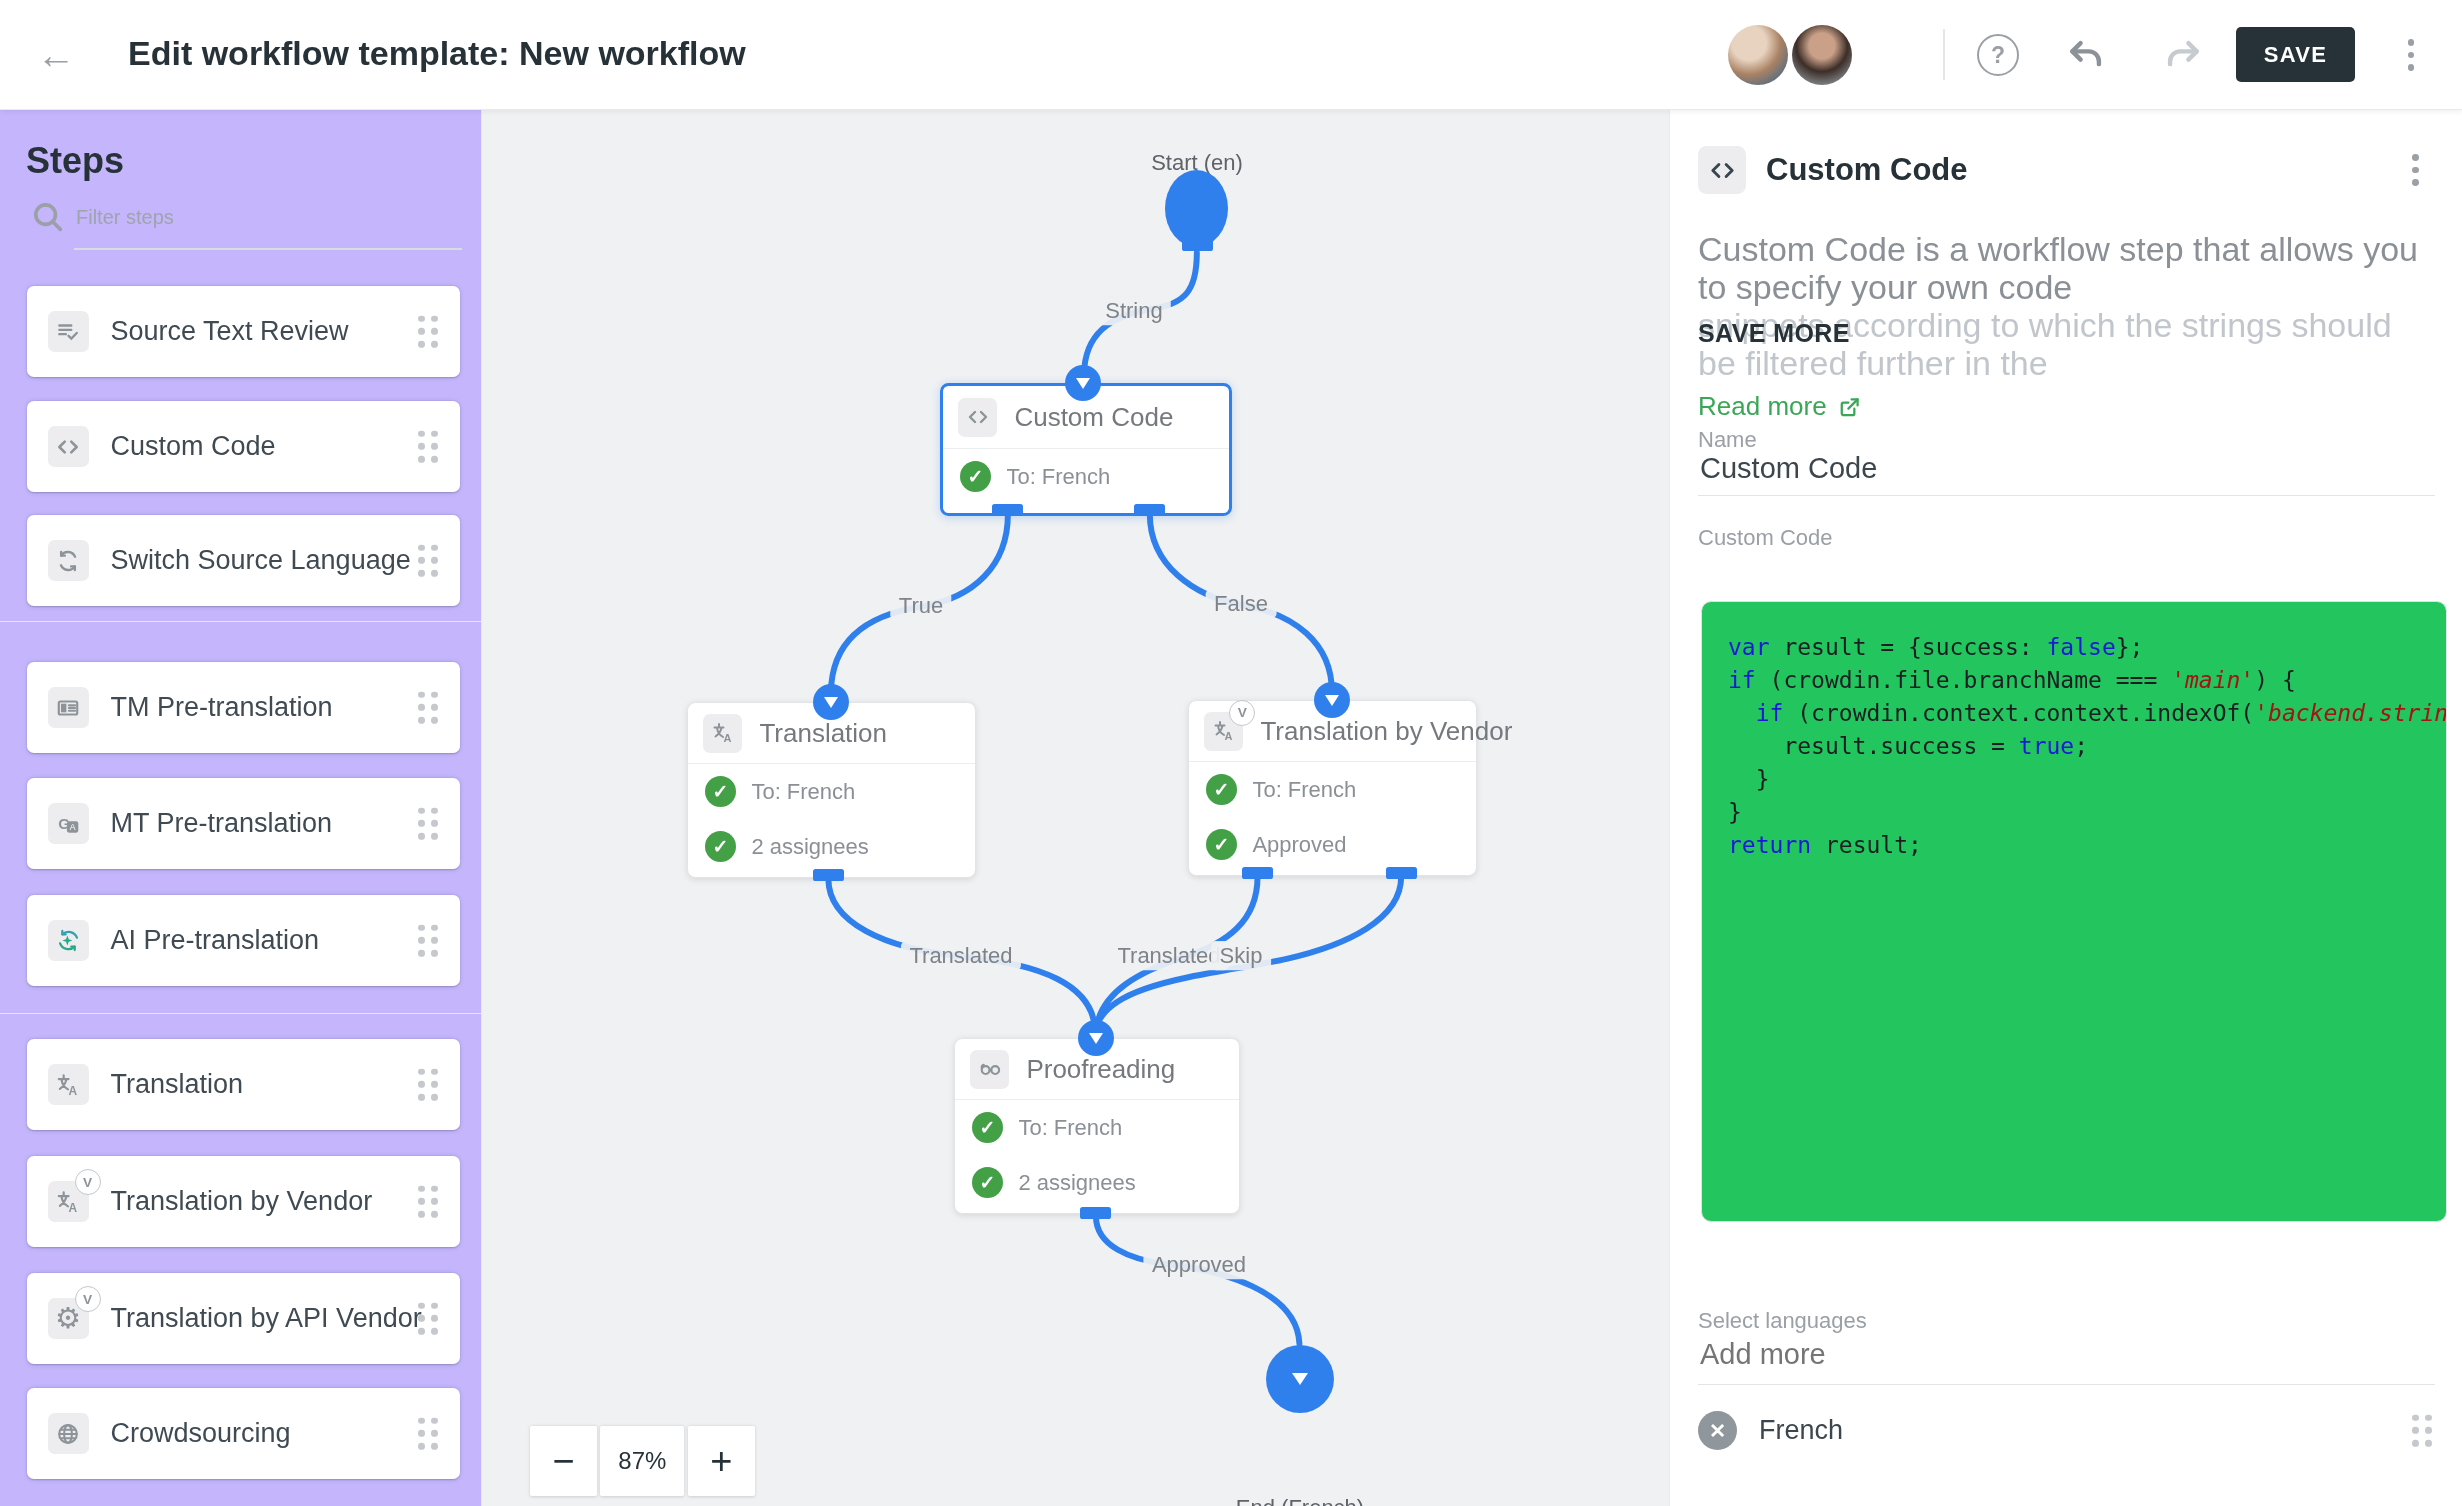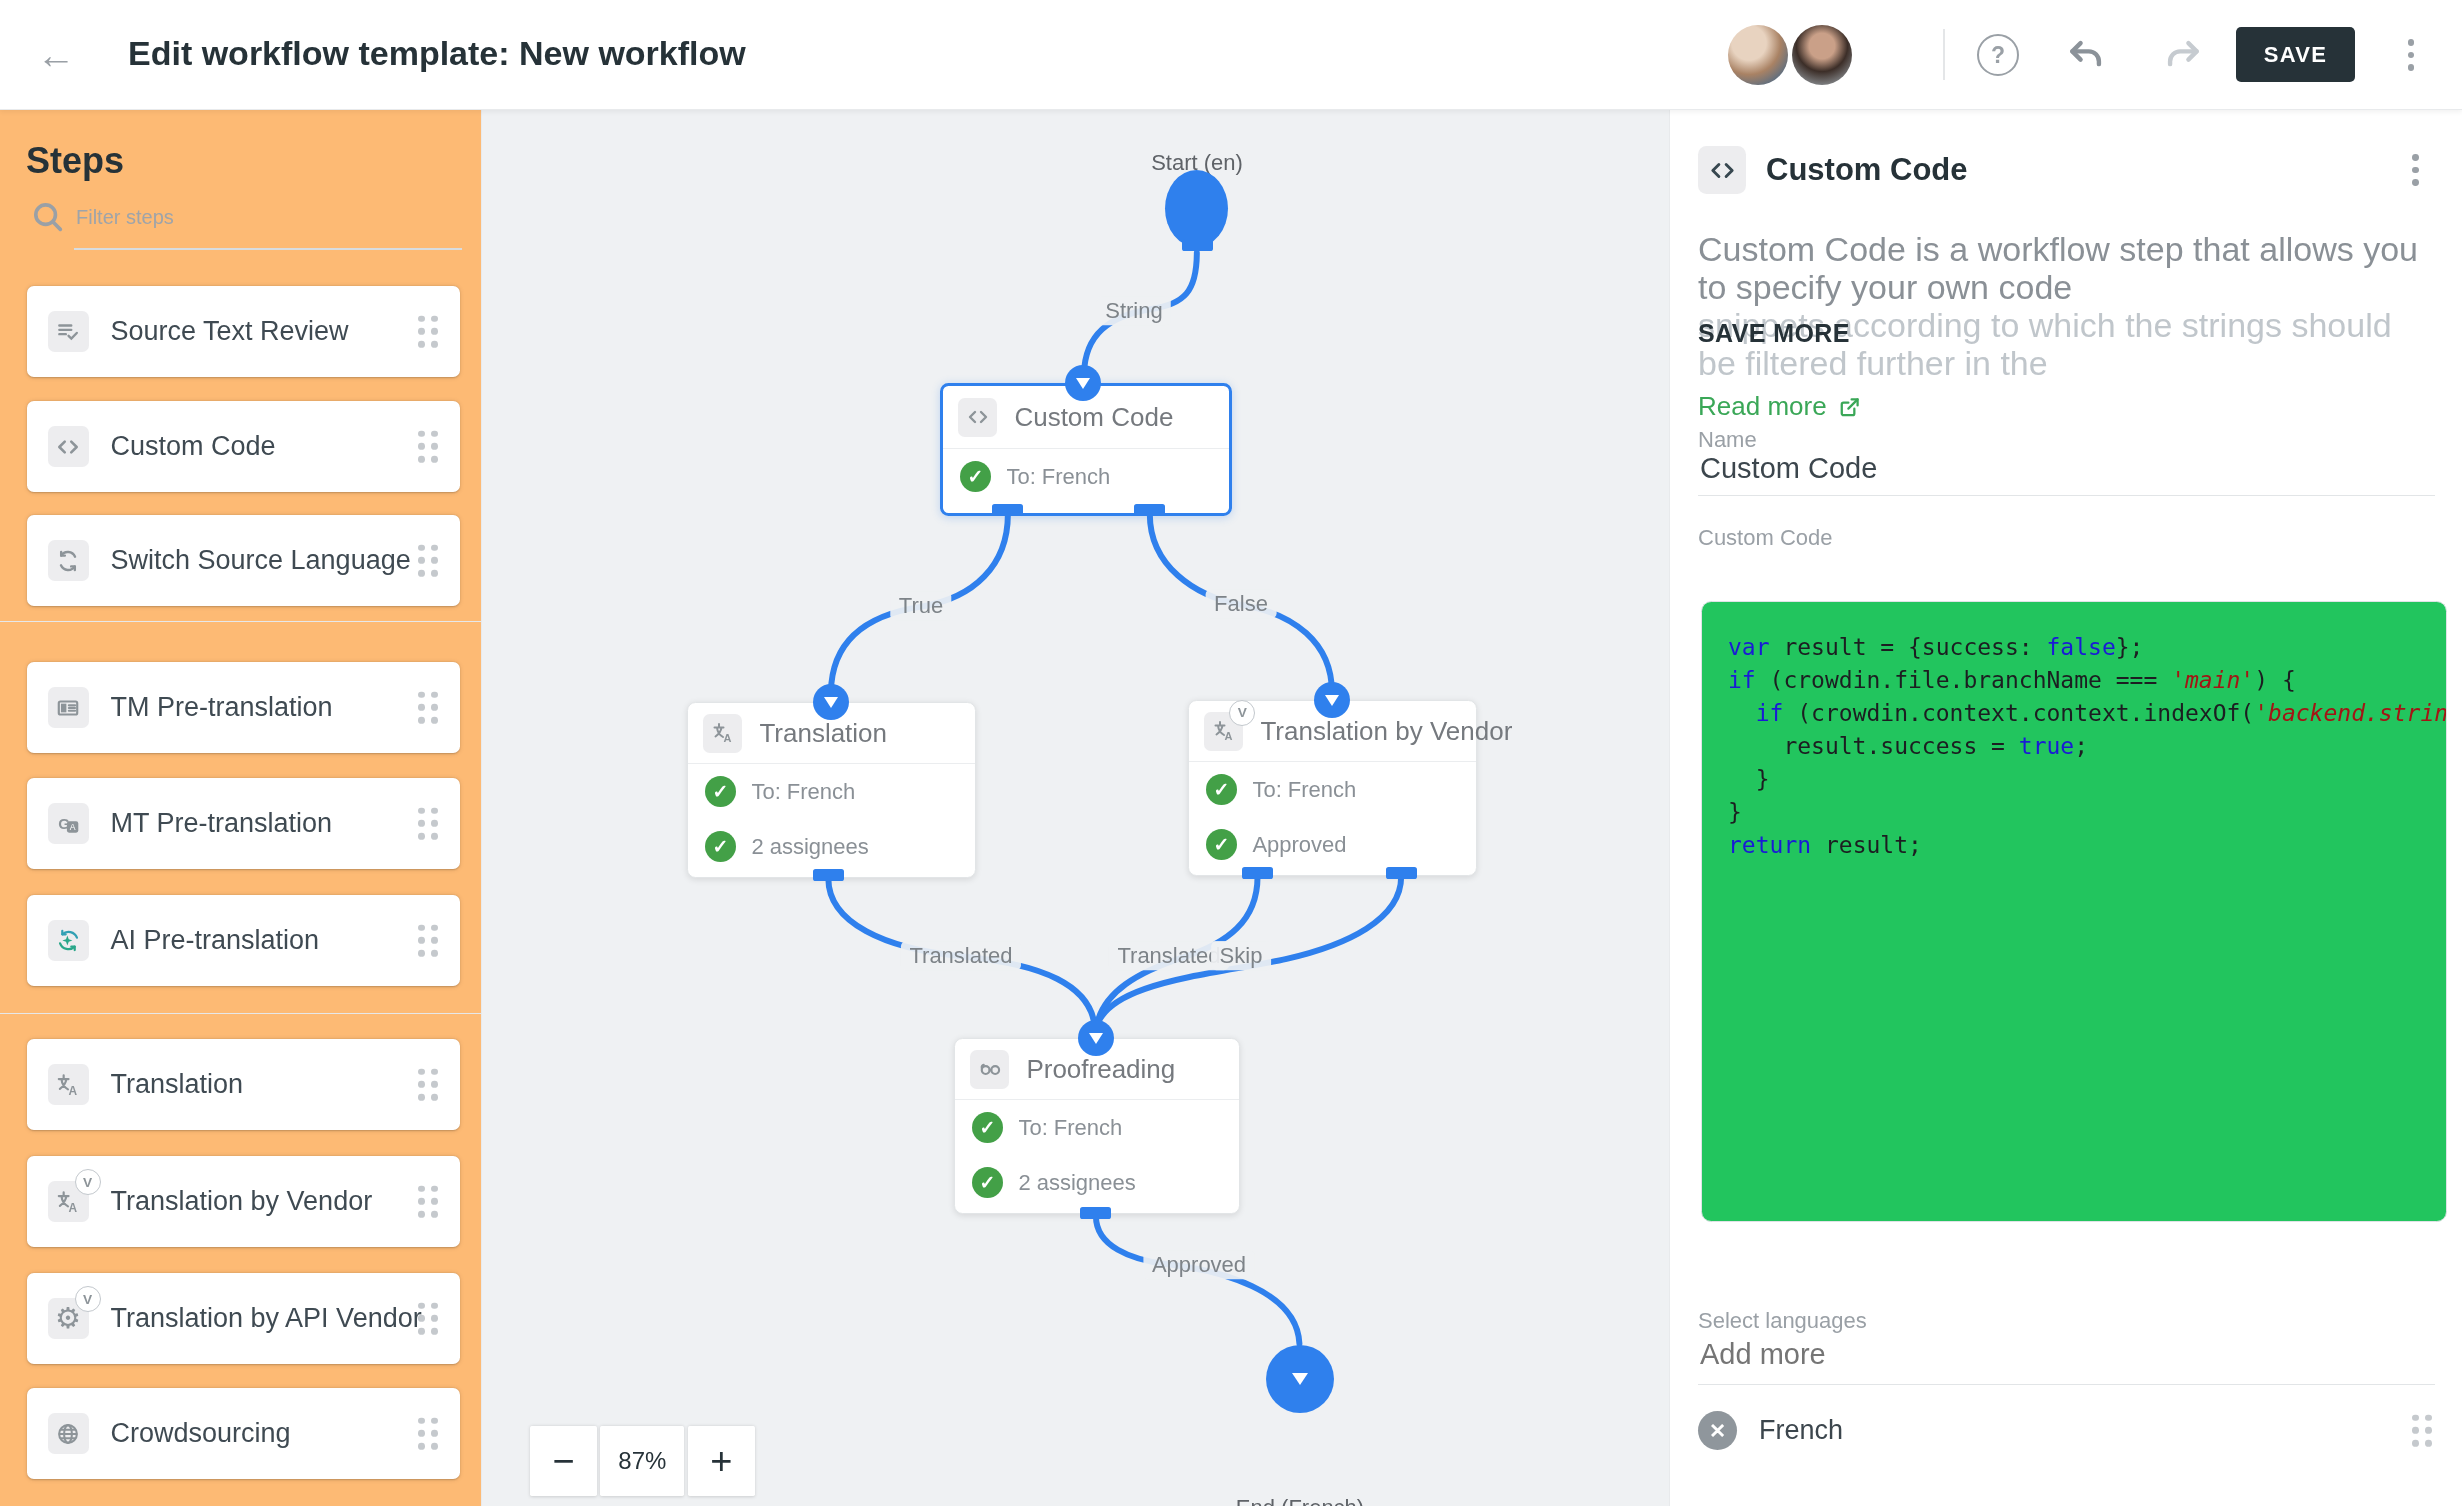--- a/index.html
+++ b/index.html
@@ -16,21 +16,21 @@
   .avatar-2{left:1792px;background:radial-gradient(circle at 50% 35%,#caa088 0 26%,#3c2e28 52%,#8a8f93 85%);}
   .hdr-divider{left:1943px;top:29px;width:1.7px;height:51px;background:#e4e6e8;}
   .hdr-icon{width:48px;height:48px;top:31px;display:flex;align-items:center;justify-content:center;cursor:pointer;}
   .help-circle{width:38px;height:38px;border:2.6px solid #9aa0a6;border-radius:50%;color:#9aa0a6;
     font-size:23px;font-weight:700;display:flex;align-items:center;justify-content:center;}
   .save-btn{left:2236px;top:27px;width:119px;height:55px;background:#263238;color:#fff;border:none;
     border-radius:5.1px;font-size:22px;font-weight:700;letter-spacing:1.3px;font-family:inherit;cursor:pointer;}
   .kebab{display:flex;flex-direction:column;gap:6px;align-items:center;cursor:pointer;}
   .kebab i{width:6.8px;height:6.8px;border-radius:50%;background:#9aa0a6;}
   
-  #sidebar{position:absolute;left:0;top:109px;width:481px;height:1397px;background:#fdba74;
+  #sidebar{position:absolute;left:0;top:109px;width:481px;height:1397px;background:#c4b5fd;
     border-right:0.9px solid #e8eaec;z-index:5;}
   .sb-title{left:26px;top:31px;font-size:36px;font-weight:700;color:#263238;}
   .sb-search-icon{left:29px;top:89px;}
   .sb-search-input{left:74px;top:87px;width:386px;height:41px;border:none;outline:none;
     font-size:20px;color:#3c464d;font-family:inherit;background:transparent;}
   .sb-search-input::placeholder{color:#9ea4aa;}
   .sb-underline{left:74px;top:139px;width:388px;height:1.7px;background:#d8dcdf;}
   .step-card{left:27px;width:433px;height:91px;background:#fff;border-radius:6.8px;
     box-shadow:0 0.9px 1.7px rgba(0,0,0,.18),0 0.9px 5.1px rgba(0,0,0,.10);display:flex;align-items:center;cursor:grab;}
   .step-icon-box{position:relative;width:41px;height:41px;margin-left:20.5px;background:#ededef;border-radius:6.8px;

